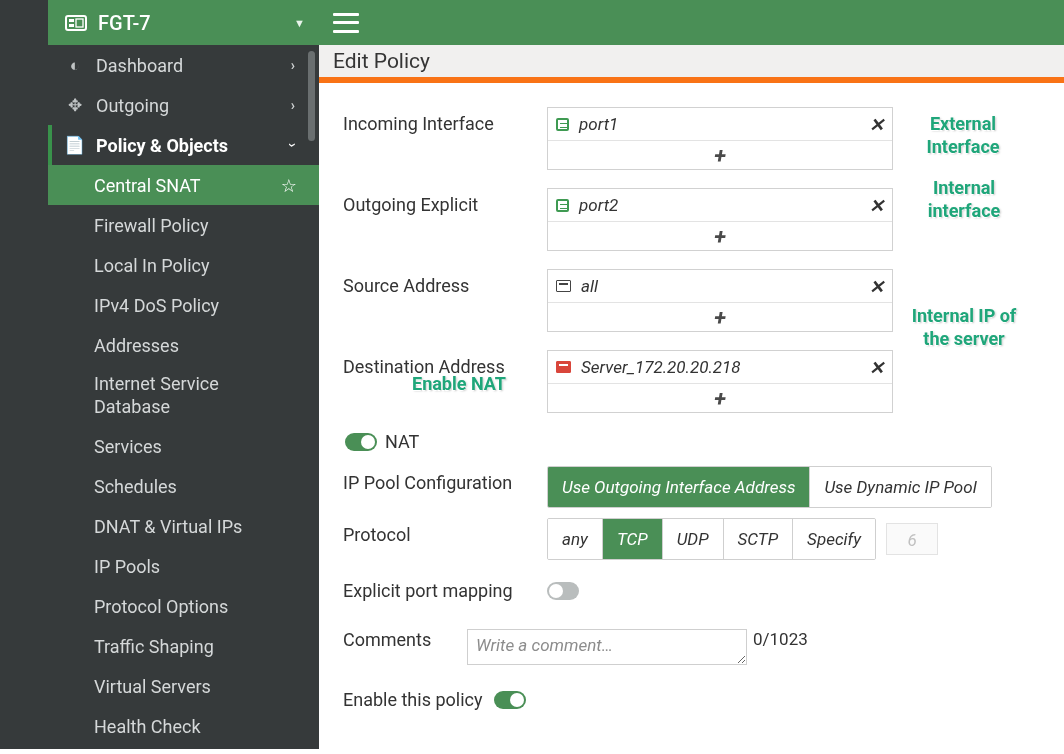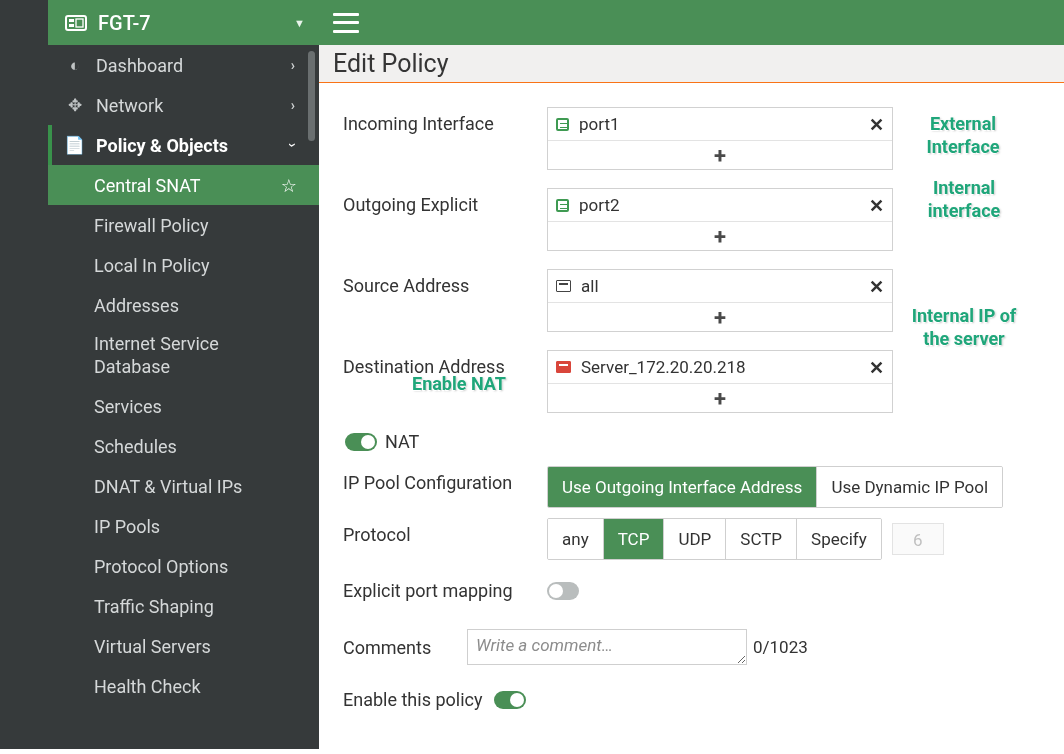--- a/index.html
+++ b/index.html
@@ -25,26 +25,26 @@
   .nav-item.selected { background:#4a8f56; color:#fff; position:relative; }
   .nav-item.selected .star { position:absolute; right:22px; font-size:18px; color:#fff; }
   .nav-item.tall { height:auto; padding-top:8px; padding-bottom:8px; line-height:1.25; }
 
   
   .main { flex:1; display:flex; flex-direction:column; height:754px; background:#fff; }
   .topbar { height:45px; background:#4a8f56; display:flex; align-items:center; padding-left:14px; }
   .hamburger { width:26px; height:20px; display:flex; flex-direction:column; justify-content:space-between; cursor:pointer; }
   .hamburger span { height:3px; background:#fff; border-radius:1px; }
 
-  .page-title { height:38px; background:#f1f0ef; border-bottom:1px solid #f97316; display:flex; align-items:center; padding-left:14px; font-size:25px; color:#353535; }
+  .page-title { height:38px; background:#f1f0ef; border-bottom:6px solid #f97316; display:flex; align-items:center; padding-left:14px; font-size:21px; color:#353535; }
 
   .form-area { padding:24px 10px 0 24px; position:relative; flex:1; overflow:hidden; }
   .row { display:flex; align-items:flex-start; margin-bottom:18px; }
   .row-label { width:204px; font-size:18px; color:#333; padding-top:6px; }
-  .row-field { width:346px; }
+  .row-field { width:346px;font-style:italic; }
   .fieldbox { border:1px solid #d1d1d1; }
   .fielditem { display:flex; align-items:center; height:32px; padding:0 8px; position:relative; }
   .fielditem + .fieldadd { border-top:1px solid #e3e3e3; }
   .fieldadd { height:29px; display:flex; align-items:center; justify-content:center; font-size:22px; font-weight:700; color:#4a4a4a; cursor:pointer; }
   .fielditem .if-icon { width:13px; height:13px; border:2px solid #3f9a52; border-radius:2px; margin-right:10px; position:relative; }
   .fielditem .if-icon::before, .fielditem .if-icon::after { content:""; position:absolute; background:#3f9a52; }
   .fielditem .if-icon::before { width:9px; height:1.5px; top:3px; left:2px; }
   .fielditem .if-icon::after  { width:9px; height:1.5px; top:7px; left:2px; }
   .fielditem .addr-icon { width:15px; height:12px; border:1.5px solid #444; border-radius:1px; margin-right:10px; position:relative; }
   .fielditem .addr-icon::after { content:""; position:absolute; top:2px; left:2px; right:2px; height:1.5px; background:#444; }
@@ -61,21 +61,21 @@
   .toggle.off { background:#b9bdbd; }
   .toggle.off::after { right:auto; left:2px; }
 
   .seg { display:flex; border:1px solid #cfcfcf; border-radius:2px; overflow:hidden; width:max-content; }
   .seg .opt { padding:10px 14px; font-size:17px; color:#333; border-right:1px solid #cfcfcf; cursor:pointer; background:#fff; }
   .seg .opt:last-child { border-right:none; }
   .seg .opt.active { background:#4a8f56; color:#fff; }
 
   .proto-extra { display:inline-block; margin-left:10px; width:52px; height:32px; border:1px solid #e3e3e3; color:#c0c0c0; font-size:17px; text-align:center; line-height:32px; background:#fafafa; }
 
-  .comments-row { display:flex; align-items:center; margin-top:28px; margin-bottom:24px; }
+  .comments-row { display:flex; align-items:flex-start; margin-top:28px; margin-bottom:24px; }
   .comments-row textarea { width:280px; height:36px; border:1px solid #cfcfcf; font-size:17px; padding:5px 8px; resize:both; font-family:inherit; color:#333; font-style:italic; }
   .comments-row textarea::placeholder { color:#8c8c8c; font-style:italic; }
   .char-count { margin-left:6px; font-size:17px; color:#333; }
 
   .enable-row { display:flex; align-items:center; font-size:18px; color:#333; }
   .enable-row .toggle { margin-left:12px; }
 
   .nat-label { font-size:18px; color:#333; }
 
   .row-field.wide { width:auto; display:flex; align-items:center; }
@@ -101,39 +101,42 @@
     <div class="sidebar-scrollbar"></div>
 
     <div class="nav-group-header">
       <span class="ic">◐</span>
       <span>Dashboard</span>
       <span class="chev">›</span>
     </div>
 
     <div class="nav-group-header">
       <span class="ic">✥</span>
-      <span>Network</span>
+      <span>Outgoing</span>
       <span class="chev">›</span>
     </div>
 
     <div class="nav-group-header active greenbar">
       <span class="ic">📄</span>
       <span>Policy &amp; Objects</span>
       <span class="chev" style="transform:rotate(90deg);">›</span>
     </div>
 
     <div class="nav-item selected">
       <span>Central SNAT</span>
       <span class="star">☆</span>
     </div>
     <div class="nav-item">
         <span>Firewall Policy</span>
       </div>
     <div class="nav-item">
         <span>Local In Policy</span>
+      </div>
+    <div class="nav-item">
+        <span>IPv4 DoS Policy</span>
       </div>
     <div class="nav-item">
         <span>Addresses</span>
       </div>
     <div class="nav-item tall">
         <span style="max-width:200px; display:inline-block;">Internet Service Database</span>
       </div>
     <div class="nav-item">
         <span>Services</span>
       </div>

